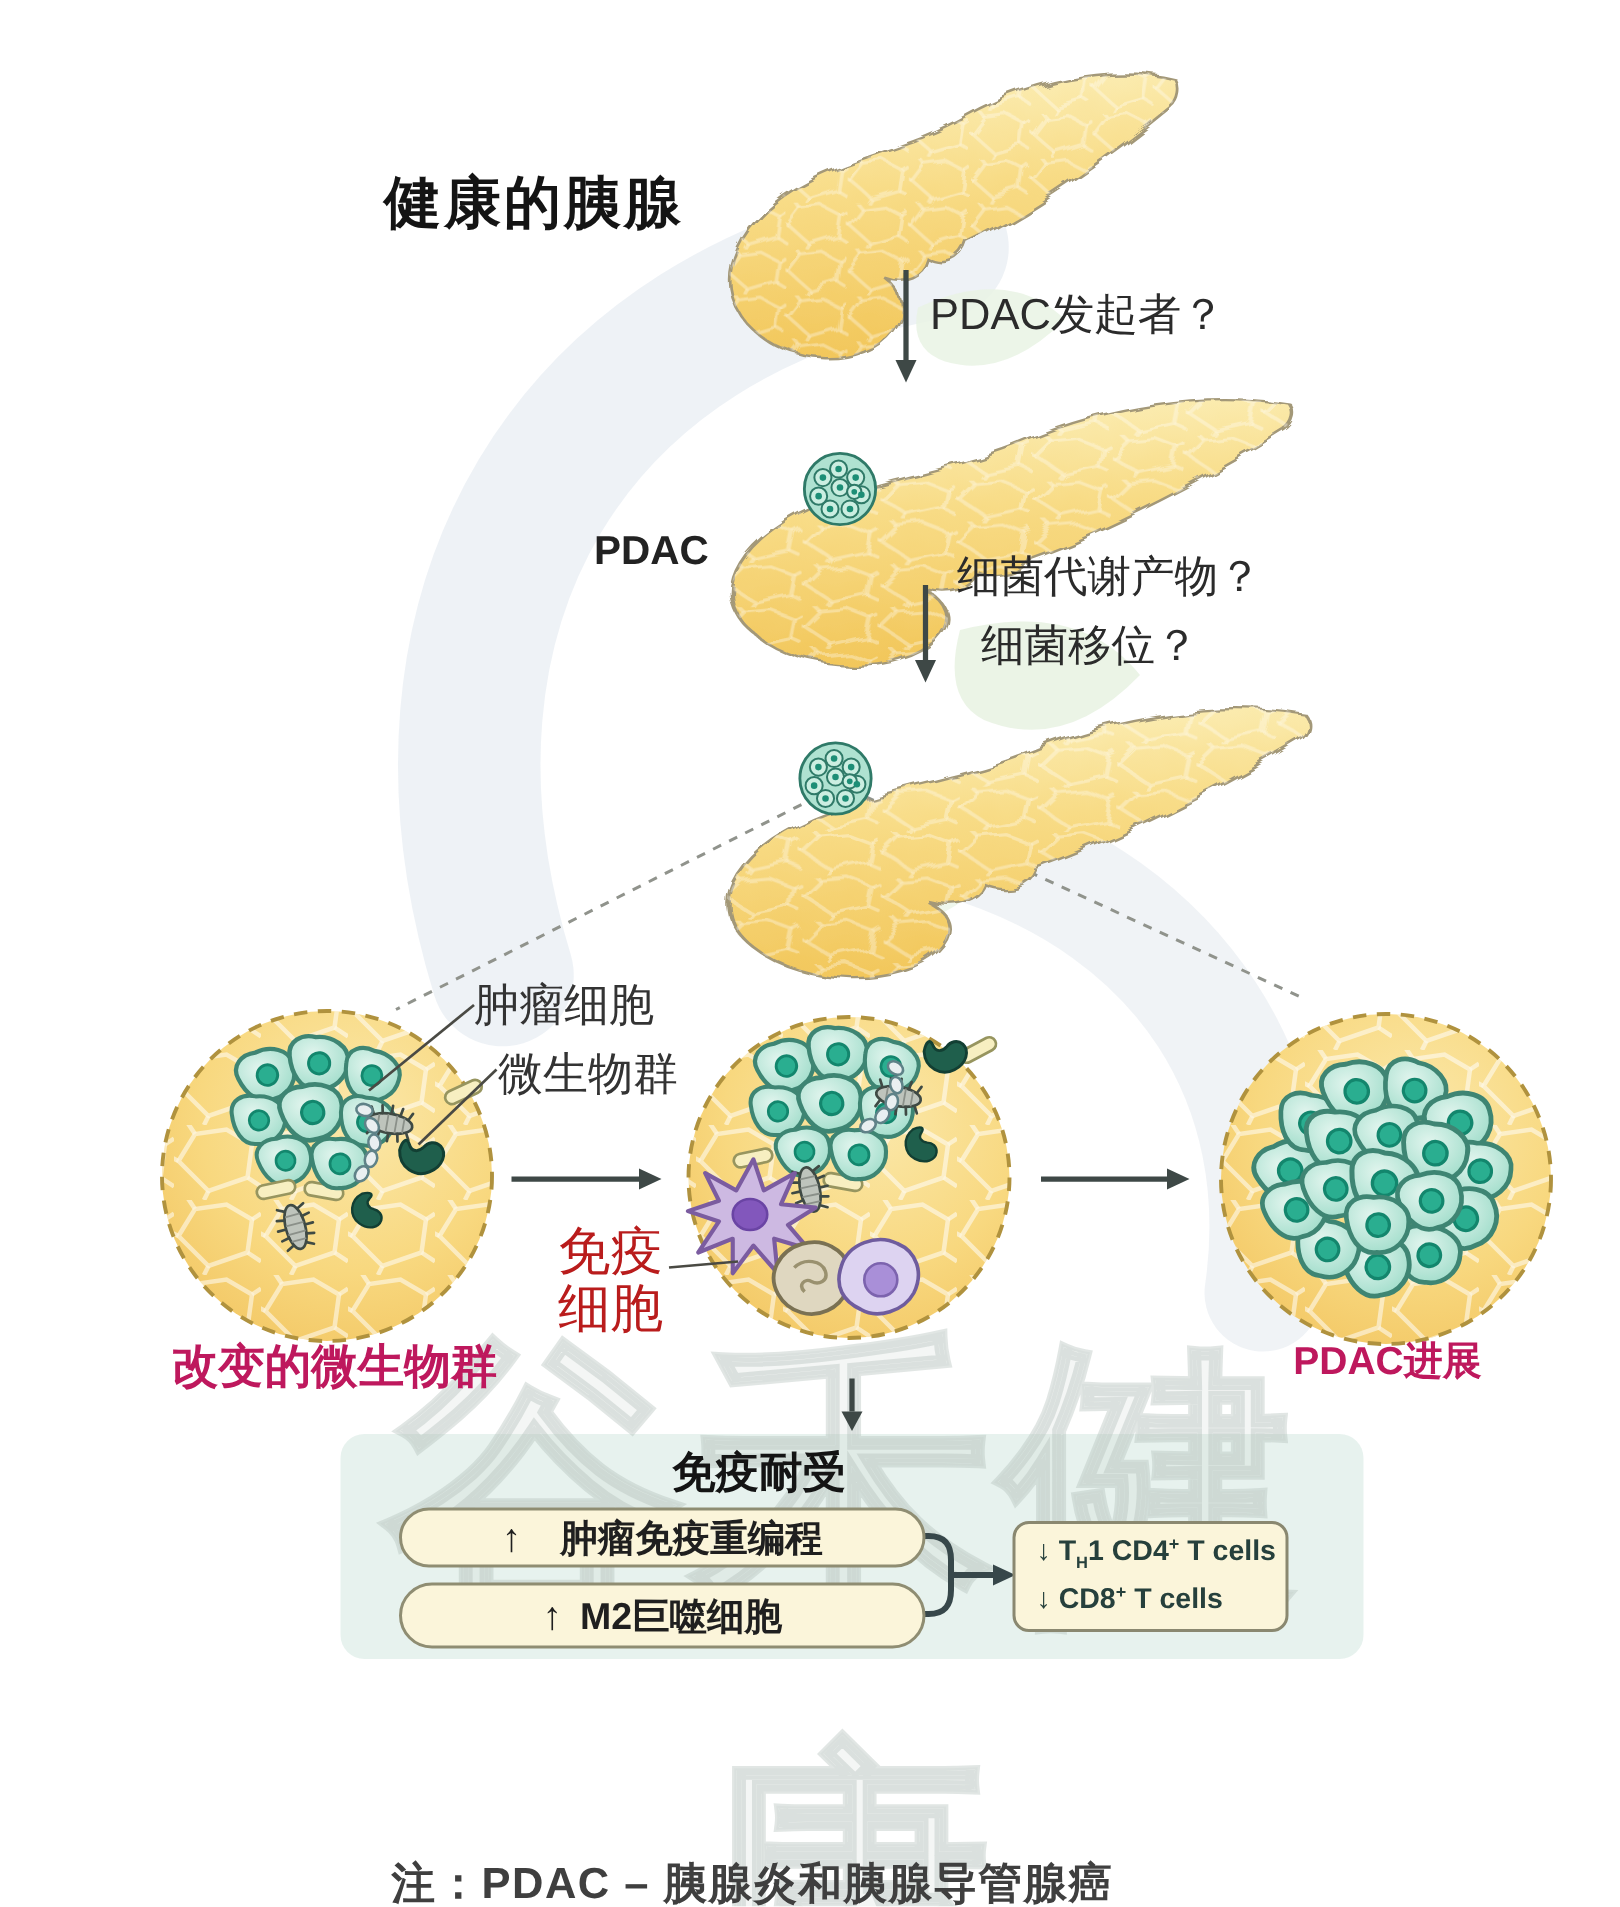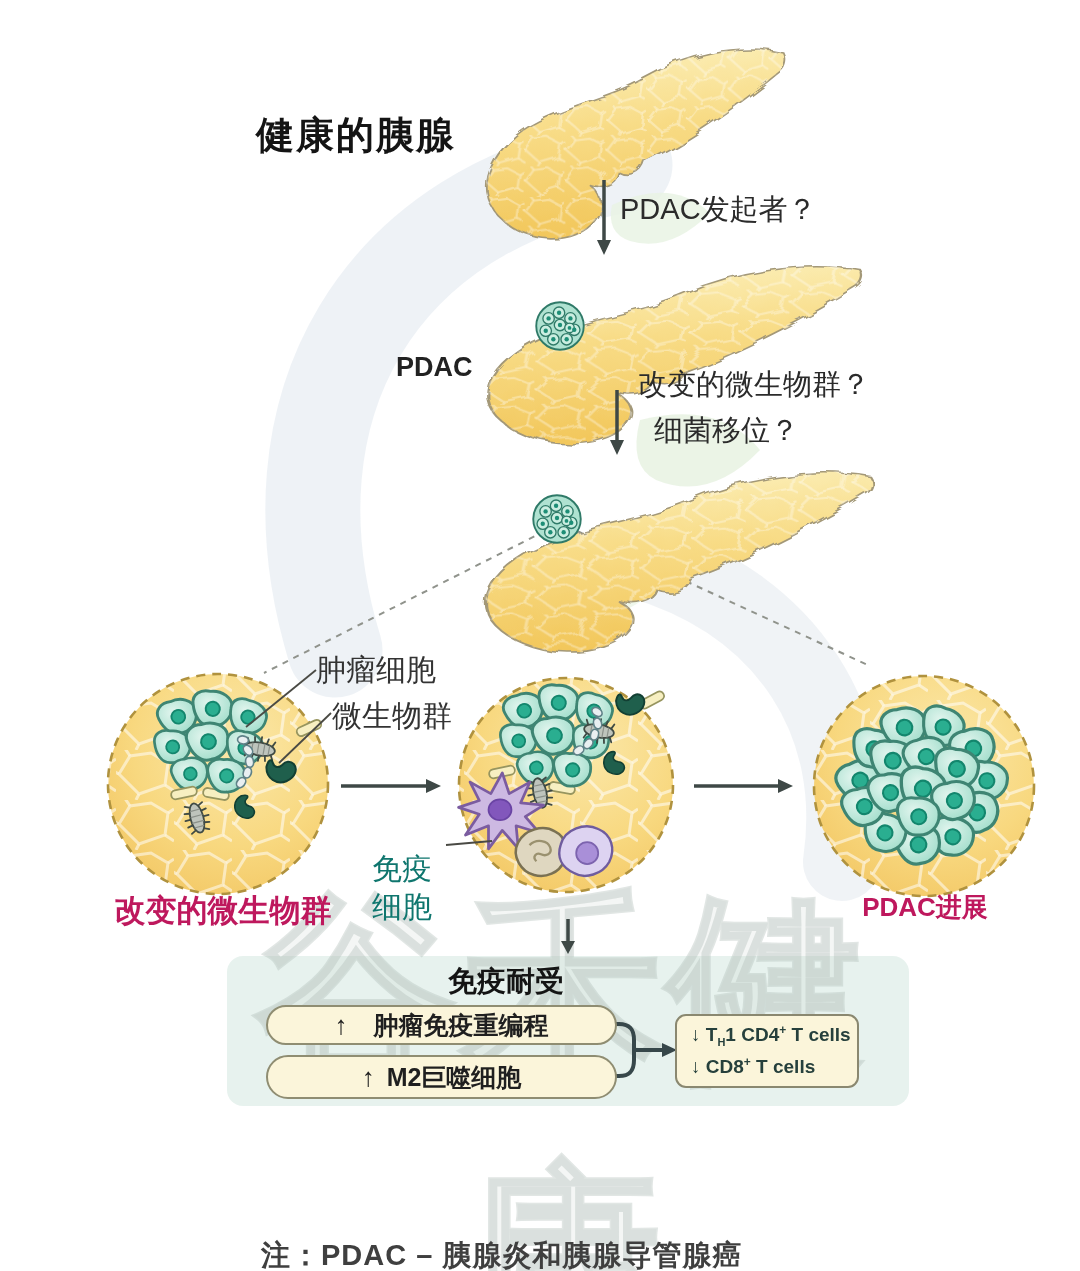--- a/index.html
+++ b/index.html
@@ -27,21 +27,21 @@
     display:flex;flex-direction:column;justify-content:center;padding-left:14px;box-sizing:border-box;
   }
   .tbox sub{font-size:11px;} .tbox sup{font-size:12px;}
   .note{font-size:29px;font-weight:700;color:#3f3f3f;letter-spacing:1px;}
   .watermark{
     position:absolute;left:195px;top:856px;width:740px;text-align:center;
     font-size:200px;font-weight:800;letter-spacing:6px;
     color:rgba(186,198,192,0.16);-webkit-text-stroke:3px rgba(176,188,183,0.38);
     pointer-events:none;user-select:none;
   }
-  .immune-callout{position:absolute;font-size:30px;color:#0f766e;line-height:38px;margin-top:34px;}
+  .immune-callout{position:absolute;font-size:35px;color:#b91c1c;line-height:38px;}
   .immune-callout span{display:block;}
 </style>
 </head>
 <body>
 
 <div class="canvas">
 
   <svg class="layer" width="1080" height="1271">
     <path d="M 625,165 C 380,205 260,405 335,650" fill="none" stroke="#EDF1F6" stroke-width="95" stroke-linecap="round" opacity="0.95"></path>
     <path d="M 640,560 C 790,605 862,725 842,862" fill="none" stroke="#EEF2F5" stroke-width="78" stroke-linecap="round" opacity="0.9"></path>
@@ -283,21 +283,21 @@
       <polygon points="662,1043 662,1057 677,1050" fill="#37474A"></polygon>
     </g>
   </svg>
 
   <div class="txt title" style="left:256px;top:110px;">健康的胰腺</div>
 
   <div class="txt flowlbl" style="left:620px;top:190px;">PDAC发起者？</div>
 
   <div class="txt pdac" style="left:396px;top:352px;">PDAC</div>
 
-  <div class="txt flowlbl" style="left:638px;top:365px;">改变的微生物群？</div>
+  <div class="txt flowlbl" style="left:638px;top:365px;">细菌代谢产物？</div>
   <div class="txt flowlbl" style="left:638px;top:411px;margin-left:16px;">细菌移位？</div>
 
   <div class="txt callout" style="left:316px;top:650px;">肿瘤细胞</div>
   <div class="txt callout" style="left:332px;top:696px;">微生物群</div>
 
   <div class="immune-callout" style="left:372px;top:816px;">
     <span>免疫</span>
     <span>细胞</span>
   </div>
 

